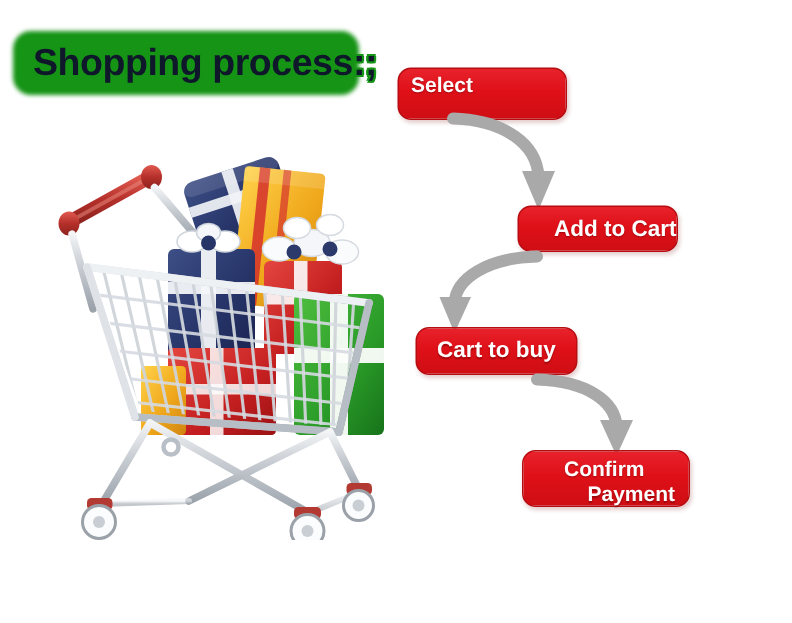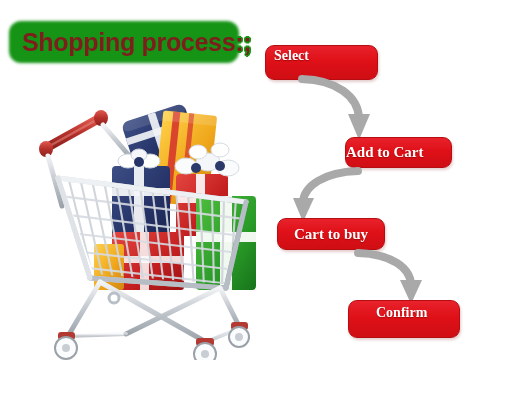--- a/index.html
+++ b/index.html
@@ -38,21 +38,21 @@
   #title-text {
     position: absolute;
     left: 14px;
     top: 24px;
     width: 224px;
     height: 36px;
     line-height: 36px;
     text-align: left;
     padding-left: 8px;
     box-sizing: border-box;
-    color: #7f1d1d;
+    color: #0f172a;
     font-size: 25px;
     font-weight: bold;
     letter-spacing: -0.3px;
     white-space: nowrap;
     text-shadow:
        1.6px 0 0 #169416, -1.6px 0 0 #169416,
        0 1.6px 0 #169416, 0 -1.6px 0 #169416,
        1.2px 1.2px 0 #169416, -1.2px 1.2px 0 #169416,
        1.2px -1.2px 0 #169416, -1.2px -1.2px 0 #169416;
   }
@@ -60,21 +60,20 @@
   
   .pill {
     position: absolute;
     background: linear-gradient(to bottom, #e8222b 0%, #df1018 45%, #cf0e14 100%);
     border: 1px solid #b60d12;
     border-radius: 9px;
     box-shadow: 1px 2px 3px rgba(120,0,0,0.20);
     color: #ffffff;
     font-weight: bold;
     box-sizing: border-box;
-    font-family: Liberation Serif, serif;
   }
   .pill .line {
     display: block;
     white-space: nowrap;
     text-shadow: 0 1px 1px rgba(110,0,0,0.55);
   }
 
   
   #pill-select {
     left: 265px;
@@ -87,21 +86,21 @@
   #pill-select .line-1 { text-align: left;  line-height: 16px; }
   #pill-select .line-2 { text-align: right; line-height: 17px; }
 
   
   #pill-addcart {
     left: 345px;
     top: 137px;
     width: 107px;
     height: 31px;
     line-height: 29px;
-    text-align: left;
+    text-align: right;
     font-size: 15px;
   }
 
   
   #pill-click {
     left: 277px;
     top: 218px;
     width: 108px;
     height: 32px;
     line-height: 30px;
@@ -349,15 +348,16 @@
 
   <div class="arrow" id="arrow-3">
     <svg viewBox="0 0 76 58" width="76" height="58" xmlns="http://www.w3.org/2000/svg">
       <path d="M6,5 C40,6 58,20 59,36" fill="none" stroke="#a9a9a9" stroke-width="8" stroke-linecap="round"></path>
       <path d="M59,56 L48,32 L70,32 Z" fill="#a9a9a9"></path>
     </svg>
   </div>
 
   <div class="pill" id="pill-confirm">
     <span class="line line-1">Confirm</span>
+    <span class="line line-2">Payment</span>
   </div>
 
 </div>
 
 </body></html>

